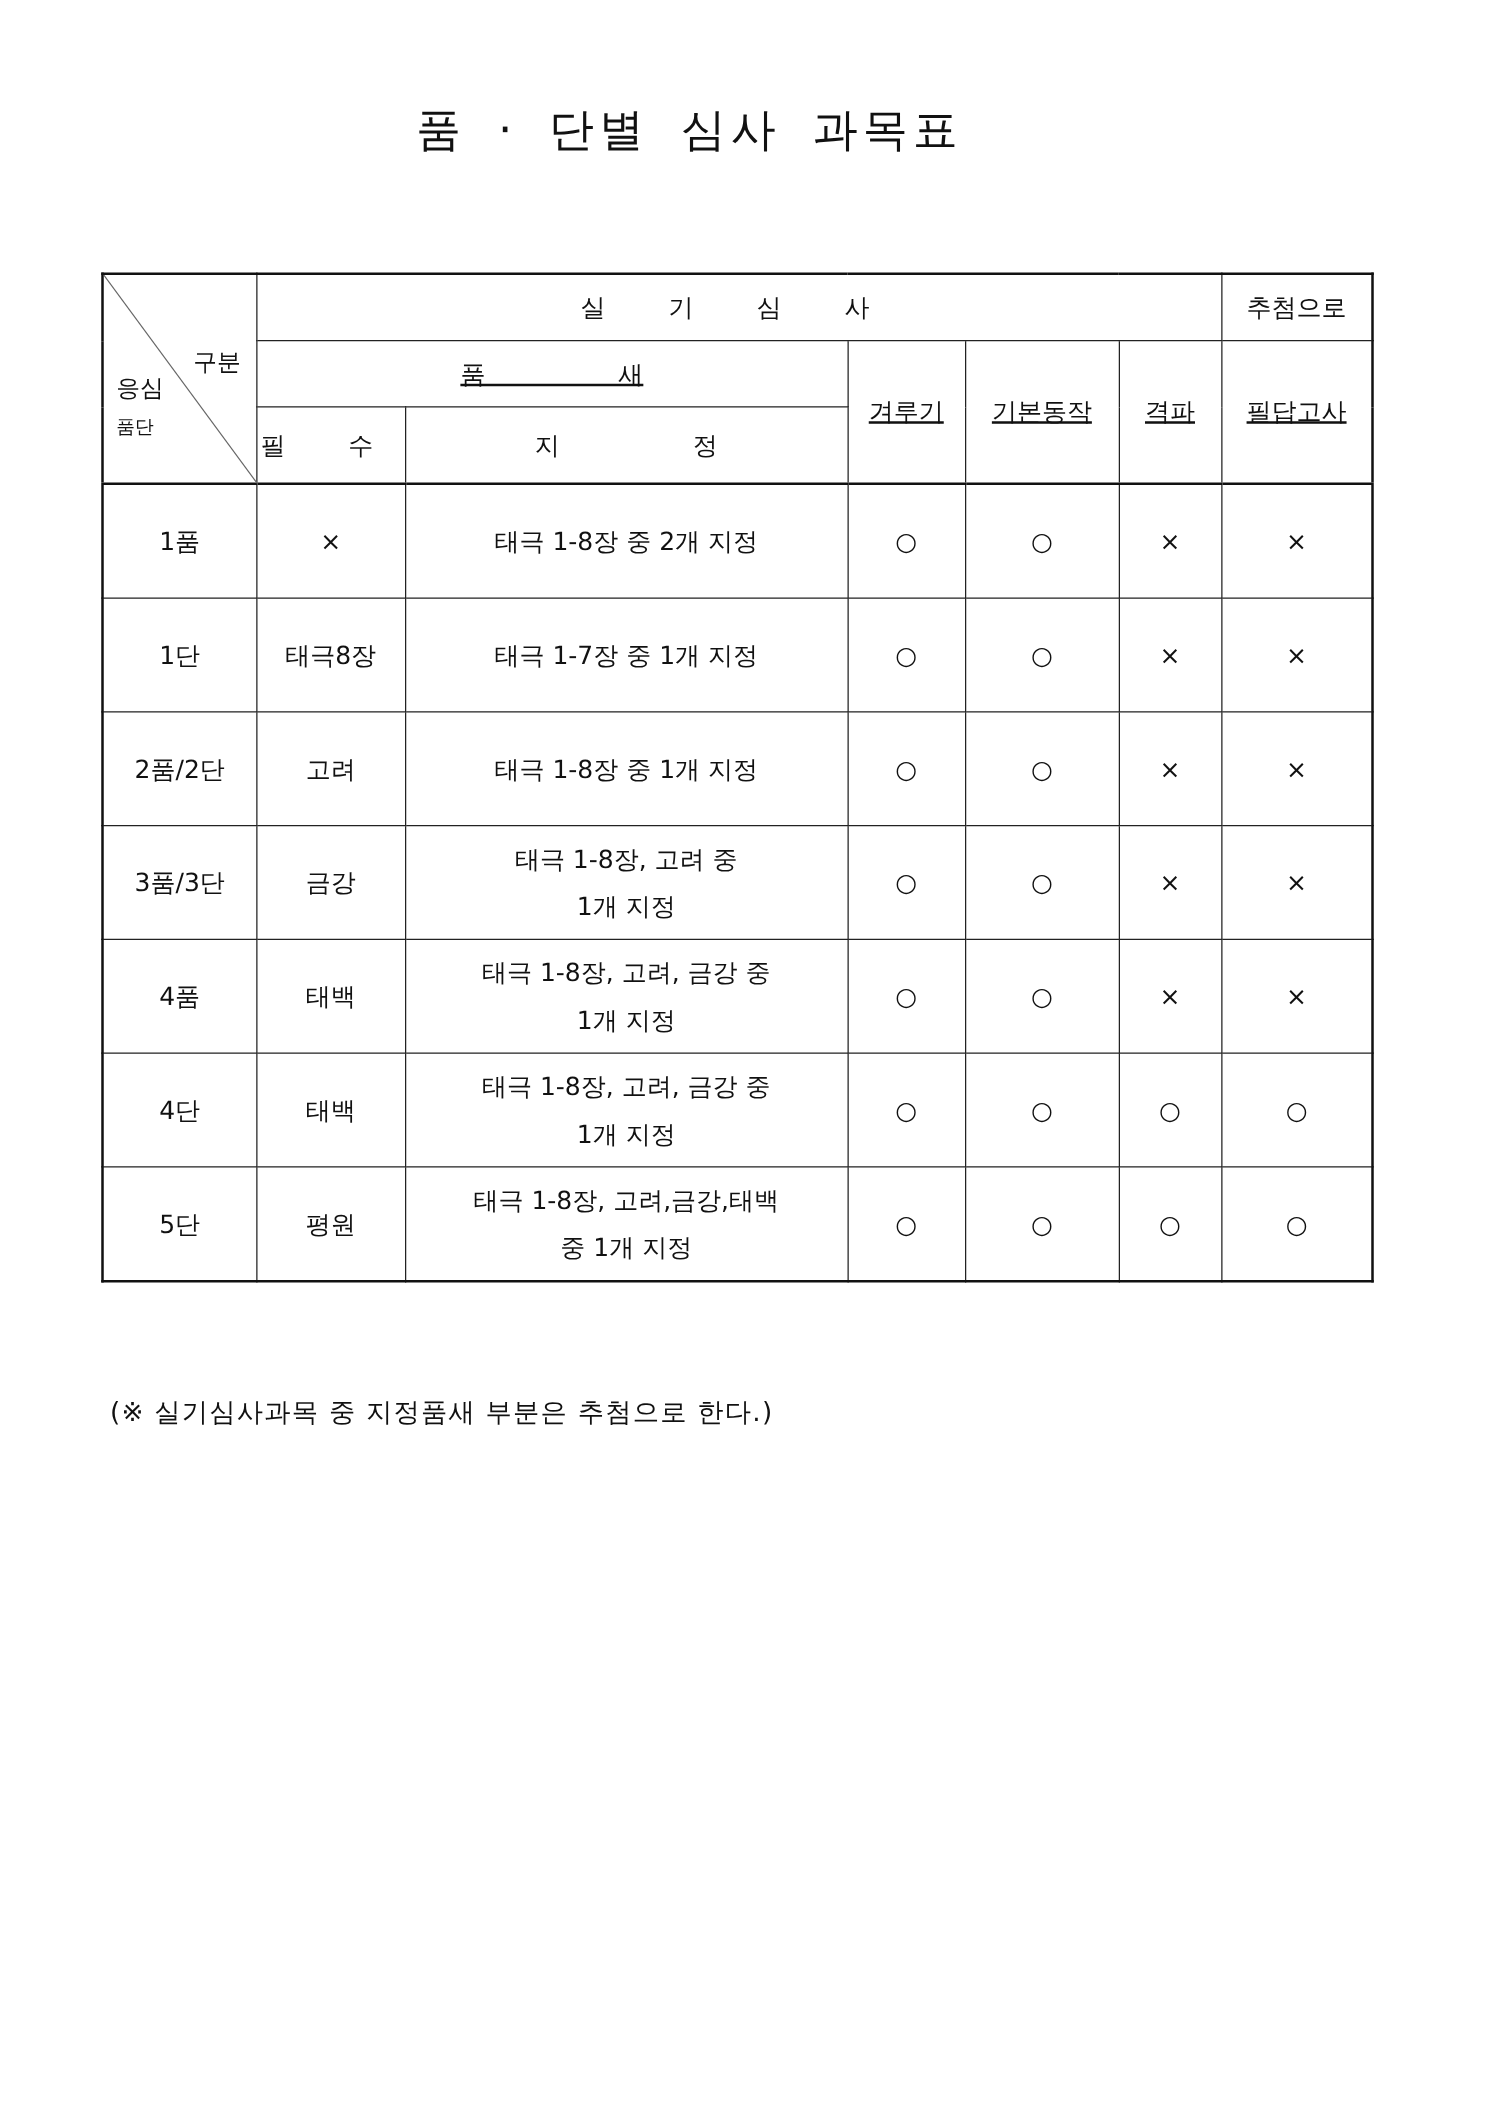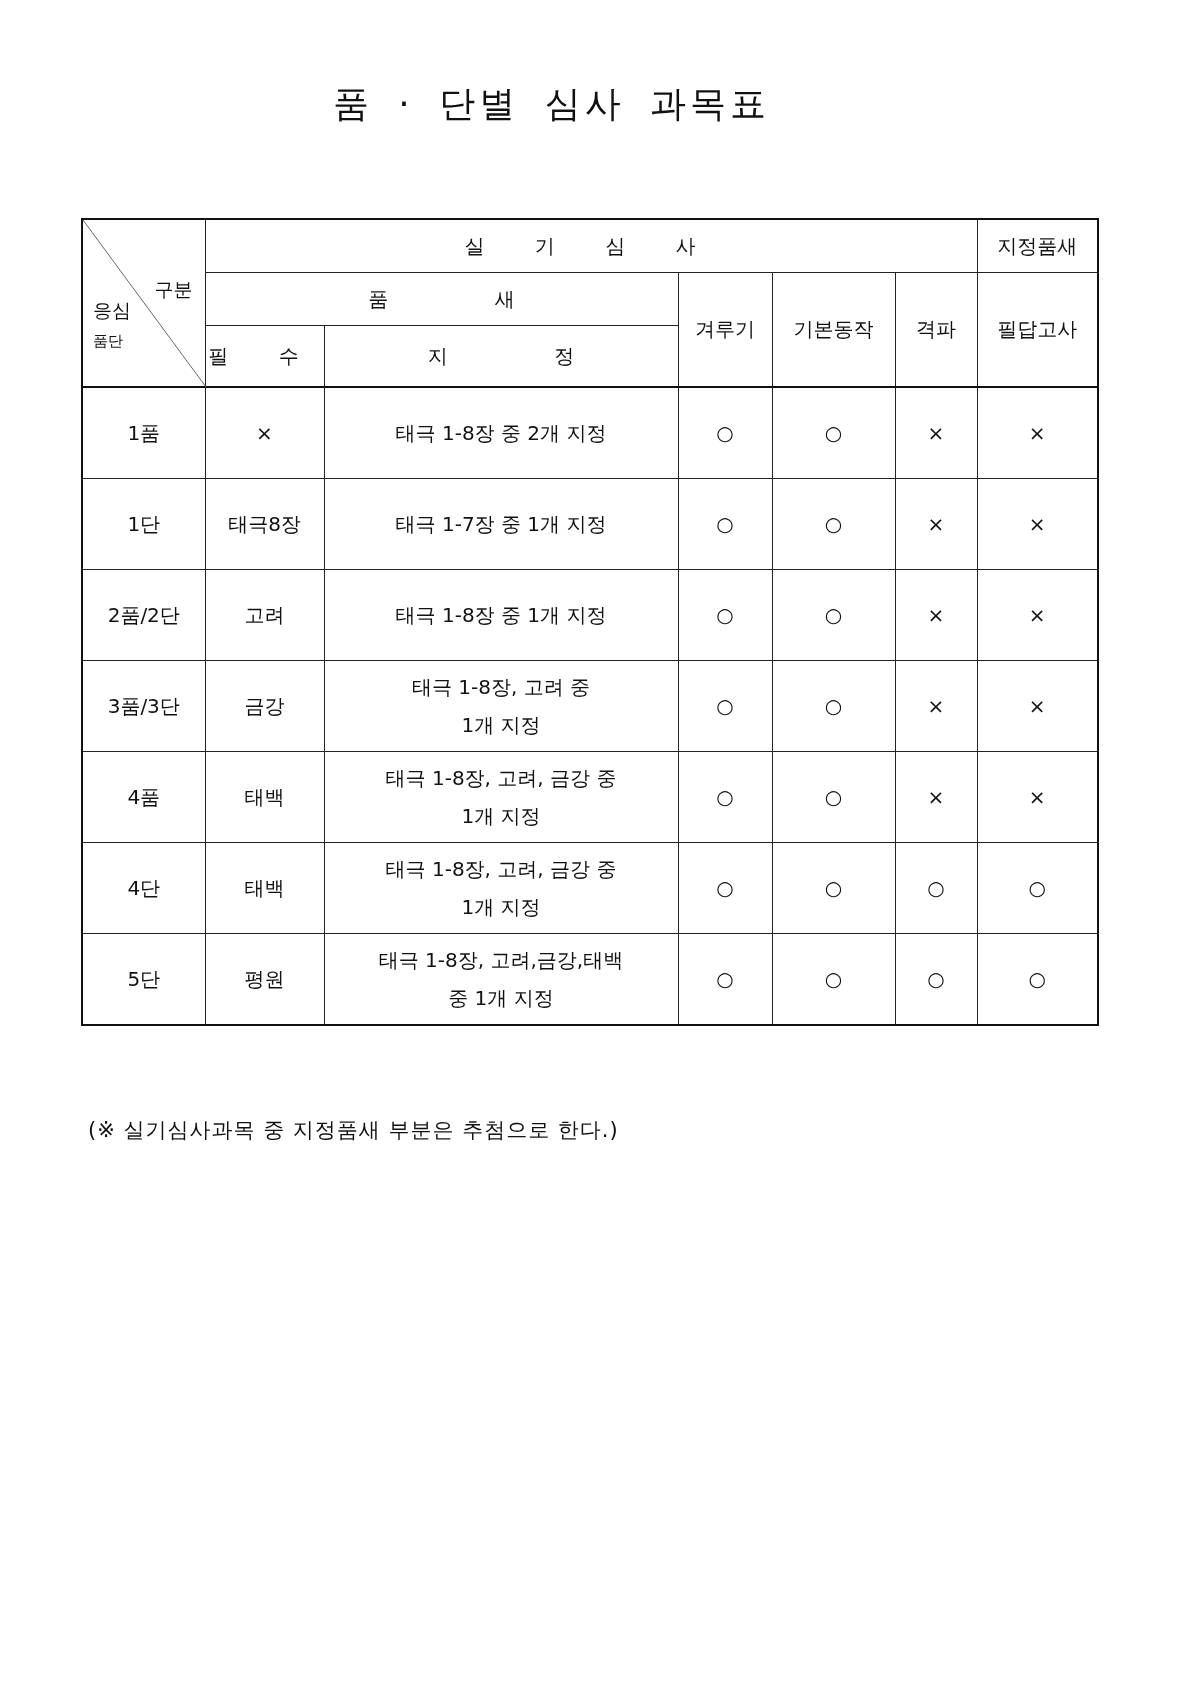--- a/index.html
+++ b/index.html
@@ -2,21 +2,21 @@
 <html><head>
 <meta charset="utf-8">
 <style>
   html, body { margin:0; padding:0; background:#ffffff; }
   body { width:1199px; height:1697px; position:relative; font-family:"DejaVu Sans", sans-serif; color:#111; }
   .title { position:absolute; top:80px; left:0; width:1103px; text-align:center; font-size:36px; letter-spacing:4px; word-spacing:10px; }
   table.grid { position:absolute; left:81px; top:218px; border-collapse:collapse; table-layout:fixed; }
   table.grid td { border:1px solid #222; text-align:center; vertical-align:middle; font-size:20px; padding:0; }
   table.grid { border:2px solid #111; }
   tr.hdr1 td { height:52px; }
-  tr.hdr2 td { height:52px; }
+  tr.hdr2 td { height:52px;text-decoration:underline; }
   tr.hdr3 td { height:60px; }
   tr.body-row td { height:90px; }
   tr.first-body td { border-top:2px solid #111; }
   .corner { position:relative; }
   .corner svg { position:absolute; left:0; top:0; }
   .corner .c-top { position:absolute; right:12px; top:57px; font-size:19px; }
   .corner .c-mid { position:absolute; left:10px; top:78px; font-size:19px; }
   .corner .c-bot { position:absolute; left:10px; top:112px; font-size:15px; }
   .spaced { letter-spacing:22px; }
   .spaced-wide { word-spacing:100px; }
@@ -43,21 +43,21 @@
       <tr class="hdr1">
     <td rowspan="3" class="corner">
       <svg width="123" height="167">
             <line x1="0" y1="0" x2="123" y2="167" stroke="#666" stroke-width="1"></line>
           </svg>
       <span class="c-top">구분</span>
       <span class="c-mid">응심</span>
       <span class="c-bot">품단</span>
     </td>
     <td colspan="5" class="spaced">실 기 심 사</td>
-    <td>지정품새</td>
+    <td>추첨으로</td>
   </tr>
   <tr class="hdr2">
     <td colspan="2" class="spaced-wide">품 새</td>
     <td rowspan="2">겨루기</td>
     <td rowspan="2">기본동작</td>
     <td rowspan="2">격파</td>
     <td rowspan="2">필답고사</td>
   </tr>
   <tr class="hdr3">
     <td class="spaced">필 수</td>

